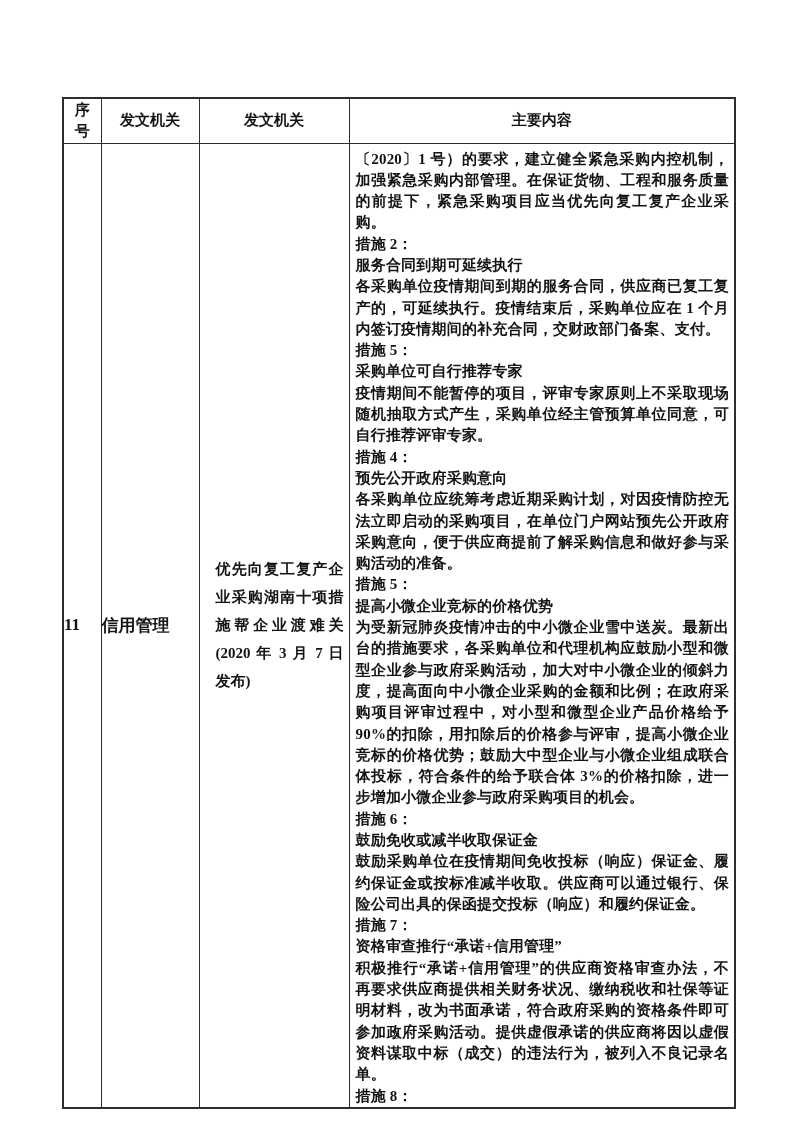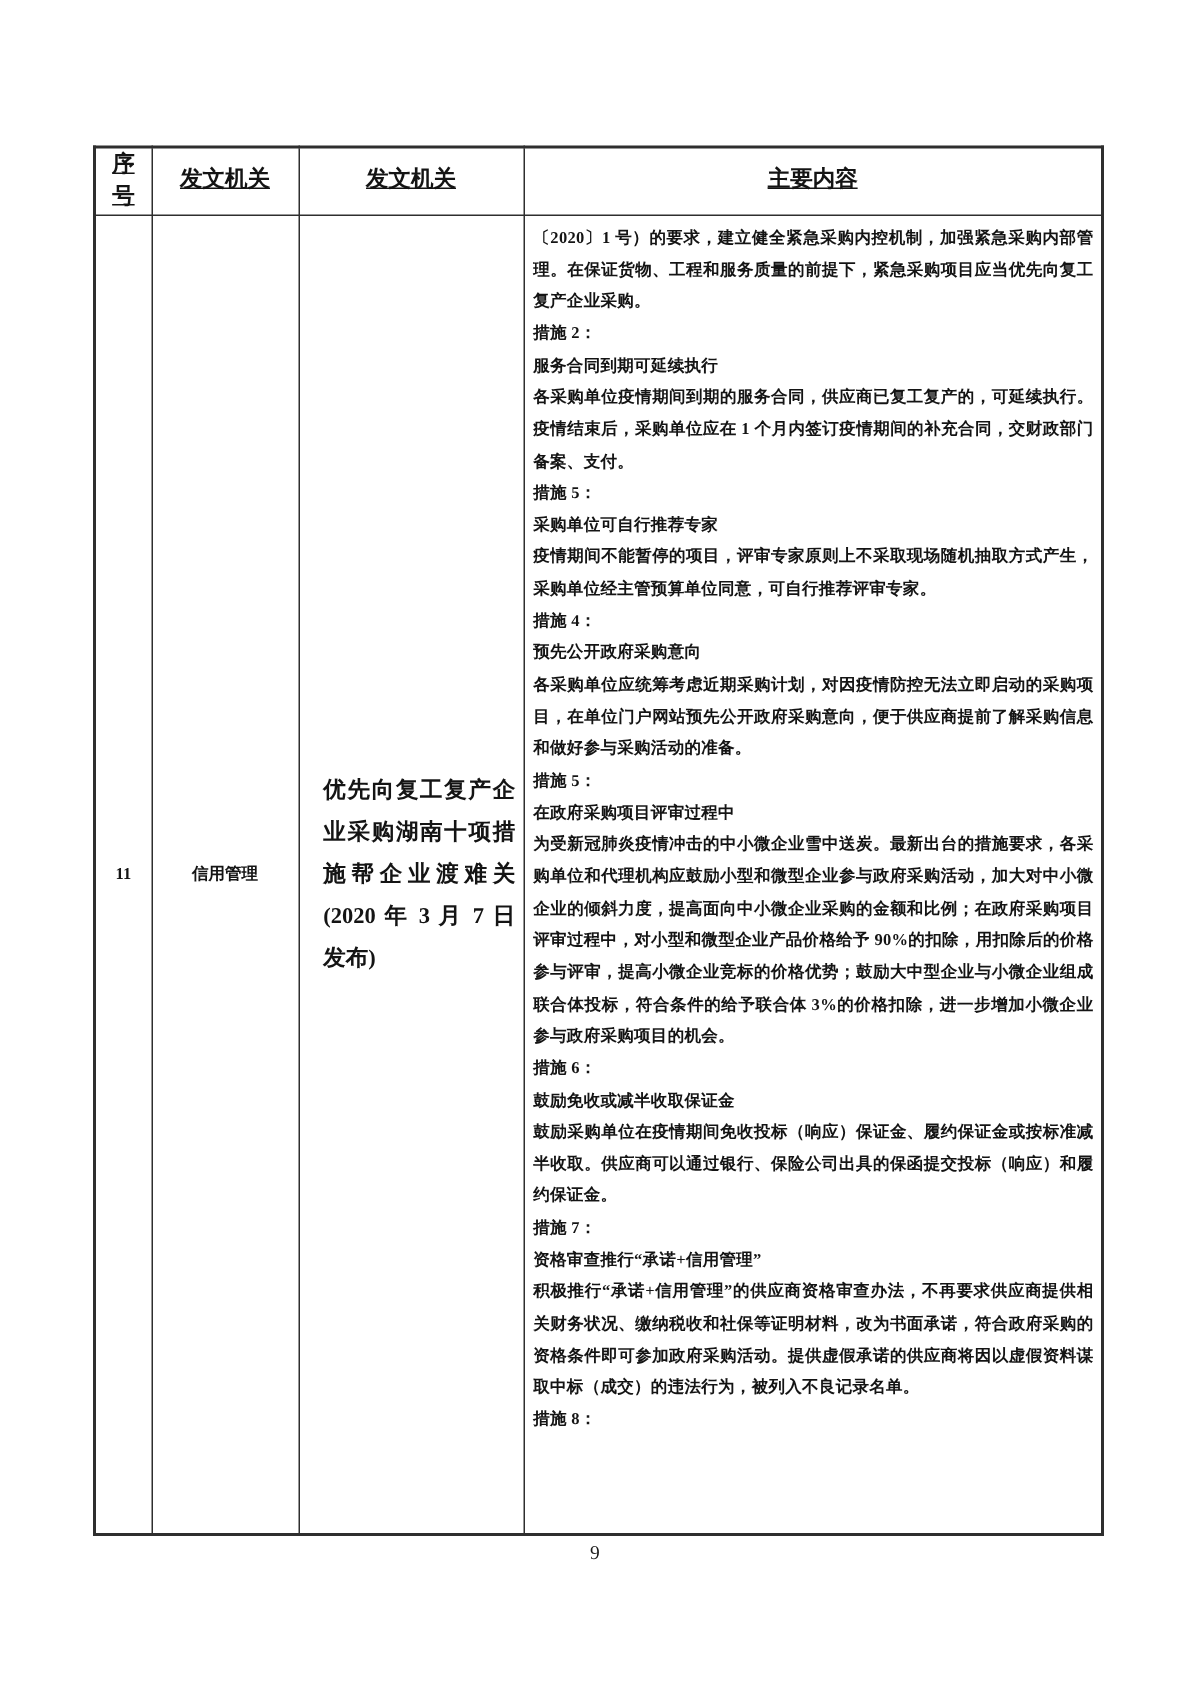--- a/index.html
+++ b/index.html
@@ -21,55 +21,54 @@
     top: 97px;
     width: 672px;
     table-layout: fixed;
     border-collapse: collapse;
     border: 2px solid #2e2e2e;
   }
   .doc-table th, .doc-table td {
     border: 1px solid #2e2e2e;
     background: #ffffff;
   }
-  .doc-table thead tr { height: 45px; text-decoration: underline; }
+  .doc-table thead tr { height: 45px; }
   .doc-table tbody tr { height: 880px; }
   .doc-table th {
     font-size: 15px;
     font-weight: bold;
     text-align: center;
     vertical-align: middle;
     padding: 0;
     line-height: 21px;
   }
   th.th-serial { padding: 0 10px; }
   td.cell-serial, td.cell-agency {
-    font-size: 11px;
+    font-size: 17px;
     font-weight: bold;
-    text-align: center;
     vertical-align: middle;
     padding: 0;
   }
   td.cell-docname {
     vertical-align: middle;
     padding: 0 5px 0 16px;
   }
   .docname {
     font-size: 15px;
     font-weight: bold;
     line-height: 28px;
     text-align: justify;
   }
   td.cell-content {
     vertical-align: top;
     padding: 5px 5px 0 6px;
   }
   .para {
     margin: 0;
-    font-size: 11px;
+    font-size: 15px;
     font-weight: bold;
     line-height: 21.3px;
     text-align: justify;
     letter-spacing: 0.2px;
   }
   .page-number {
     position: absolute;
     top: 1027px;
     left: 0;
     width: 793px;
@@ -123,21 +122,21 @@
               <div class="para">疫情期间不能暂停的项目，评审专家原则上不采取现场随机抽取方式产生，采购单位经主管预算单位同意，可自行推荐评审专家。</div>
 
               <div class="para">措施 4：</div>
 
               <div class="para">预先公开政府采购意向</div>
 
               <div class="para">各采购单位应统筹考虑近期采购计划，对因疫情防控无法立即启动的采购项目，在单位门户网站预先公开政府采购意向，便于供应商提前了解采购信息和做好参与采购活动的准备。</div>
 
               <div class="para">措施 5：</div>
 
-              <div class="para">在政府采购项目评审过程中</div>
+              <div class="para">提高小微企业竞标的价格优势</div>
 
               <div class="para">为受新冠肺炎疫情冲击的中小微企业雪中送炭。最新出台的措施要求，各采购单位和代理机构应鼓励小型和微型企业参与政府采购活动，加大对中小微企业的倾斜力度，提高面向中小微企业采购的金额和比例；在政府采购项目评审过程中，对小型和微型企业产品价格给予 90%的扣除，用扣除后的价格参与评审，提高小微企业竞标的价格优势；鼓励大中型企业与小微企业组成联合体投标，符合条件的给予联合体 3%的价格扣除，进一步增加小微企业参与政府采购项目的机会。</div>
 
               <div class="para">措施 6：</div>
 
               <div class="para">鼓励免收或减半收取保证金</div>
 
               <div class="para">鼓励采购单位在疫情期间免收投标（响应）保证金、履约保证金或按标准减半收取。供应商可以通过银行、保险公司出具的保函提交投标（响应）和履约保证金。</div>
 
               <div class="para">措施 7：</div>

